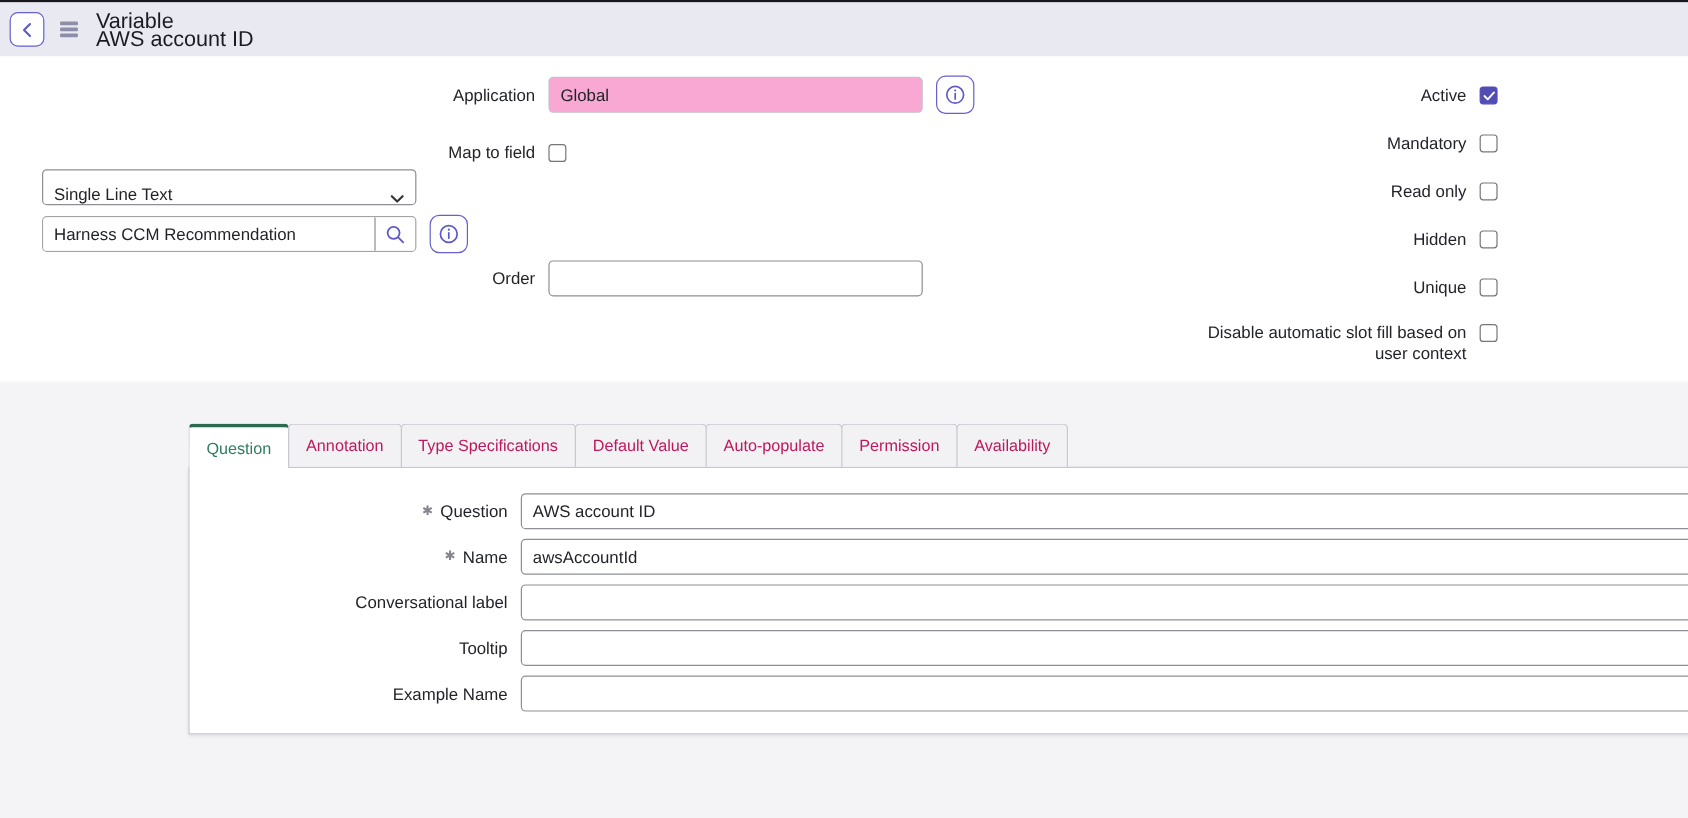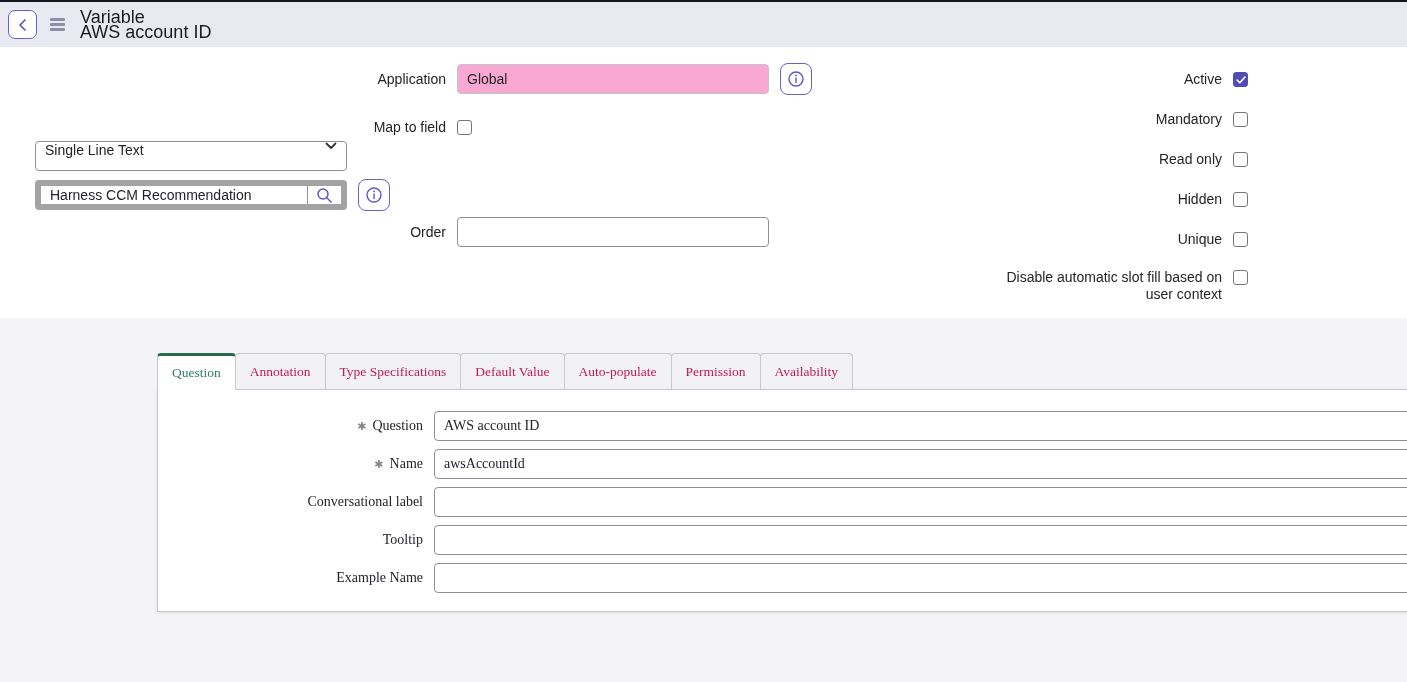--- a/index.html
+++ b/index.html
@@ -39,43 +39,43 @@
   }
   .inp.ro { background: #f9a8d4; border-color: #c3c3cc; }
   .w312 { width: 312px; }
   .info-btn {
     width: 32px; height: 32px; margin-left: 11px; background: #fff;
     border: 1px solid #6561cf; border-radius: 8px;
     display: flex; align-items: center; justify-content: center; cursor: pointer; flex: none;
   }
   .selectbox {
     width: 312px; height: 30px; border: 1px solid #8e8e98; border-radius: 4px;
-    background: #fff; display: flex; align-items: flex-start; padding: 0 9px;
+    background: #fff; display: flex; align-items: flex-end; padding: 0 9px;
     cursor: pointer;
   }
   .selectbox span { flex: 1; }
-  .group { display: flex; width: 312px; height: 30px; border: 6px solid #a3a3a3; border-radius: 4px; overflow: hidden; background: #fff; }
+  .group { display: flex; width: 312px; height: 30px; border: 1px solid #a3a3a3; border-radius: 4px; overflow: hidden; background: #fff; }
   .group input { flex: 1; border: none; outline: none; padding: 0 9px; font: inherit; color: #23242a; min-width: 0; }
   .search-seg {
     width: 34px; border: none; border-left: 1px solid #8e8e98; background: #fff;
     display: flex; align-items: center; justify-content: center; cursor: pointer;
   }
   .cb {
     width: 15px; height: 15px; border: 1.5px solid #76767f; border-radius: 3px;
     background: #fff; flex: none; cursor: pointer;
     display: flex; align-items: center; justify-content: center;
   }
   .cb svg { display: none; }
   .cb.checked { background: #514db5; border-color: #514db5; }
   .cb.checked svg { display: block; }
   .rrow { position: absolute; left: 977px; display: flex; align-items: flex-start; }
   .rlabel { width: 245px; text-align: right; line-height: 17px; flex: none; }
   .rrow .cb { margin-left: 11px; margin-top: 1px; }
   
-  .tabs-section { padding: 34px 0 0 157px; font-family: Liberation Serif, serif; }
+  .tabs-section { padding: 34px 0 0 157px; }
   .tabstrip { display: flex; align-items: flex-end; height: 37px; position: relative; z-index: 2; }
   .tab {
     height: 36px; padding: 0 14px; background: #f2f2f4;
     border: 1px solid #c8c8d0; border-bottom: none;
     border-radius: 4px 4px 0 0; margin-right: -1px;
     display: flex; align-items: center; font-size: 13.5px; color: #be185d;
     cursor: pointer; white-space: nowrap;
   }
   .tab.active {
     height: 37px; background: #fff; color: #2e7d5e;

